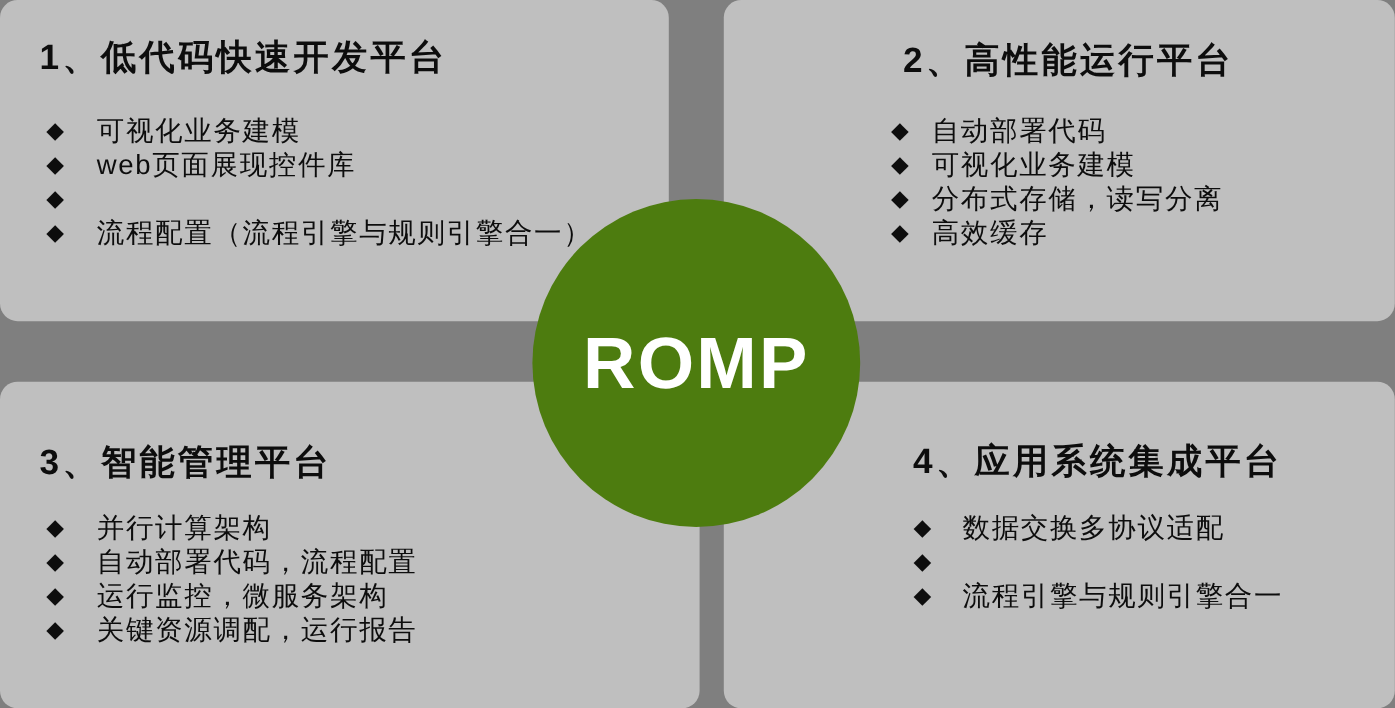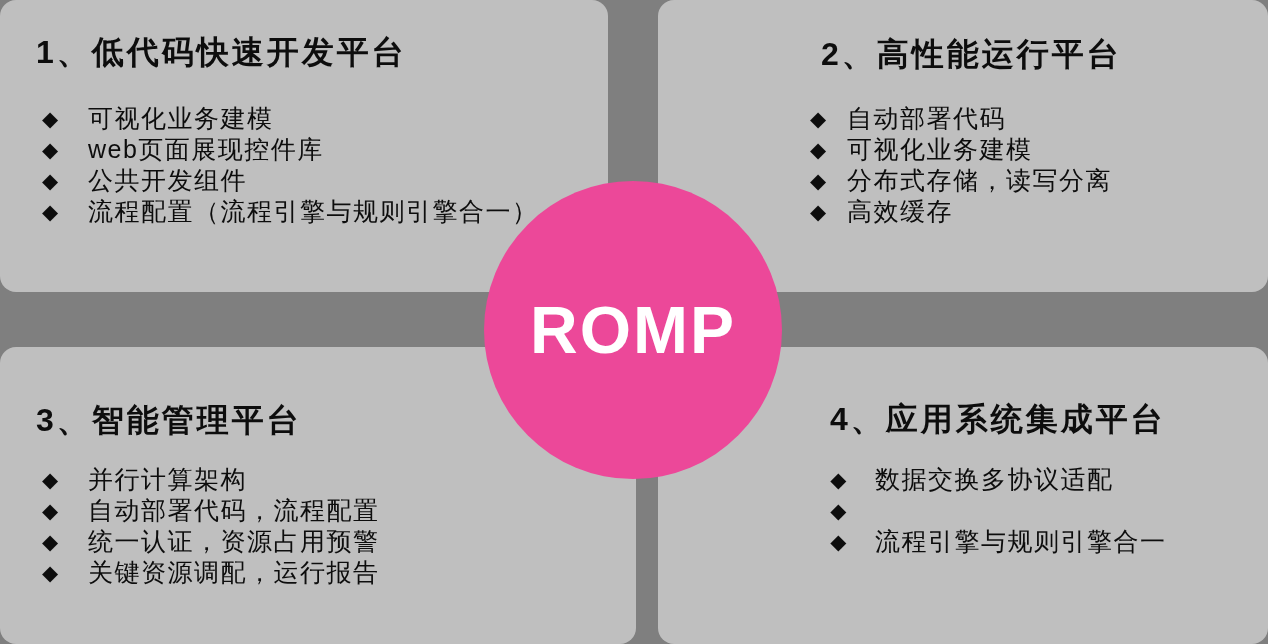--- a/index.html
+++ b/index.html
@@ -75,21 +75,21 @@
   .p2 .diamond { margin-right: 19px; }
   .p4 .diamond { margin-right: 27px; }
 
   .center-circle {
     position: absolute;
     left: 484px;
     top: 181px;
     width: 298px;
     height: 298px;
     border-radius: 50%;
-    background: #ec4899;
+    background: #4d7c0f;
     display: flex;
     align-items: center;
     justify-content: center;
   }
   .center-label {
     color: #FFFFFF;
     font-size: 66px;
     font-weight: 700;
     letter-spacing: 2px;
     line-height: 1;
@@ -106,21 +106,20 @@
       <li class="bullet-row">
         <span class="diamond">◆</span>
         <span class="bullet-text">可视化业务建模</span>
       </li>
       <li class="bullet-row">
         <span class="diamond">◆</span>
         <span class="bullet-text">web页面展现控件库</span>
       </li>
       <li class="bullet-row">
         <span class="diamond">◆</span>
-        <span class="bullet-text">公共开发组件</span>
       </li>
       <li class="bullet-row">
         <span class="diamond">◆</span>
         <span class="bullet-text">流程配置（流程引擎与规则引擎合一）</span>
       </li>
     </ul>
   </section>
 
   <section class="panel p2">
     <h2 class="title">2、高性能运行平台</h2>
@@ -150,21 +149,21 @@
       <li class="bullet-row">
         <span class="diamond">◆</span>
         <span class="bullet-text">并行计算架构</span>
       </li>
       <li class="bullet-row">
         <span class="diamond">◆</span>
         <span class="bullet-text">自动部署代码，流程配置</span>
       </li>
       <li class="bullet-row">
         <span class="diamond">◆</span>
-        <span class="bullet-text">统一认证，资源占用预警</span>
+        <span class="bullet-text">运行监控，微服务架构</span>
       </li>
       <li class="bullet-row">
         <span class="diamond">◆</span>
         <span class="bullet-text">关键资源调配，运行报告</span>
       </li>
     </ul>
   </section>
 
   <section class="panel p4">
     <h2 class="title">4、应用系统集成平台</h2>

